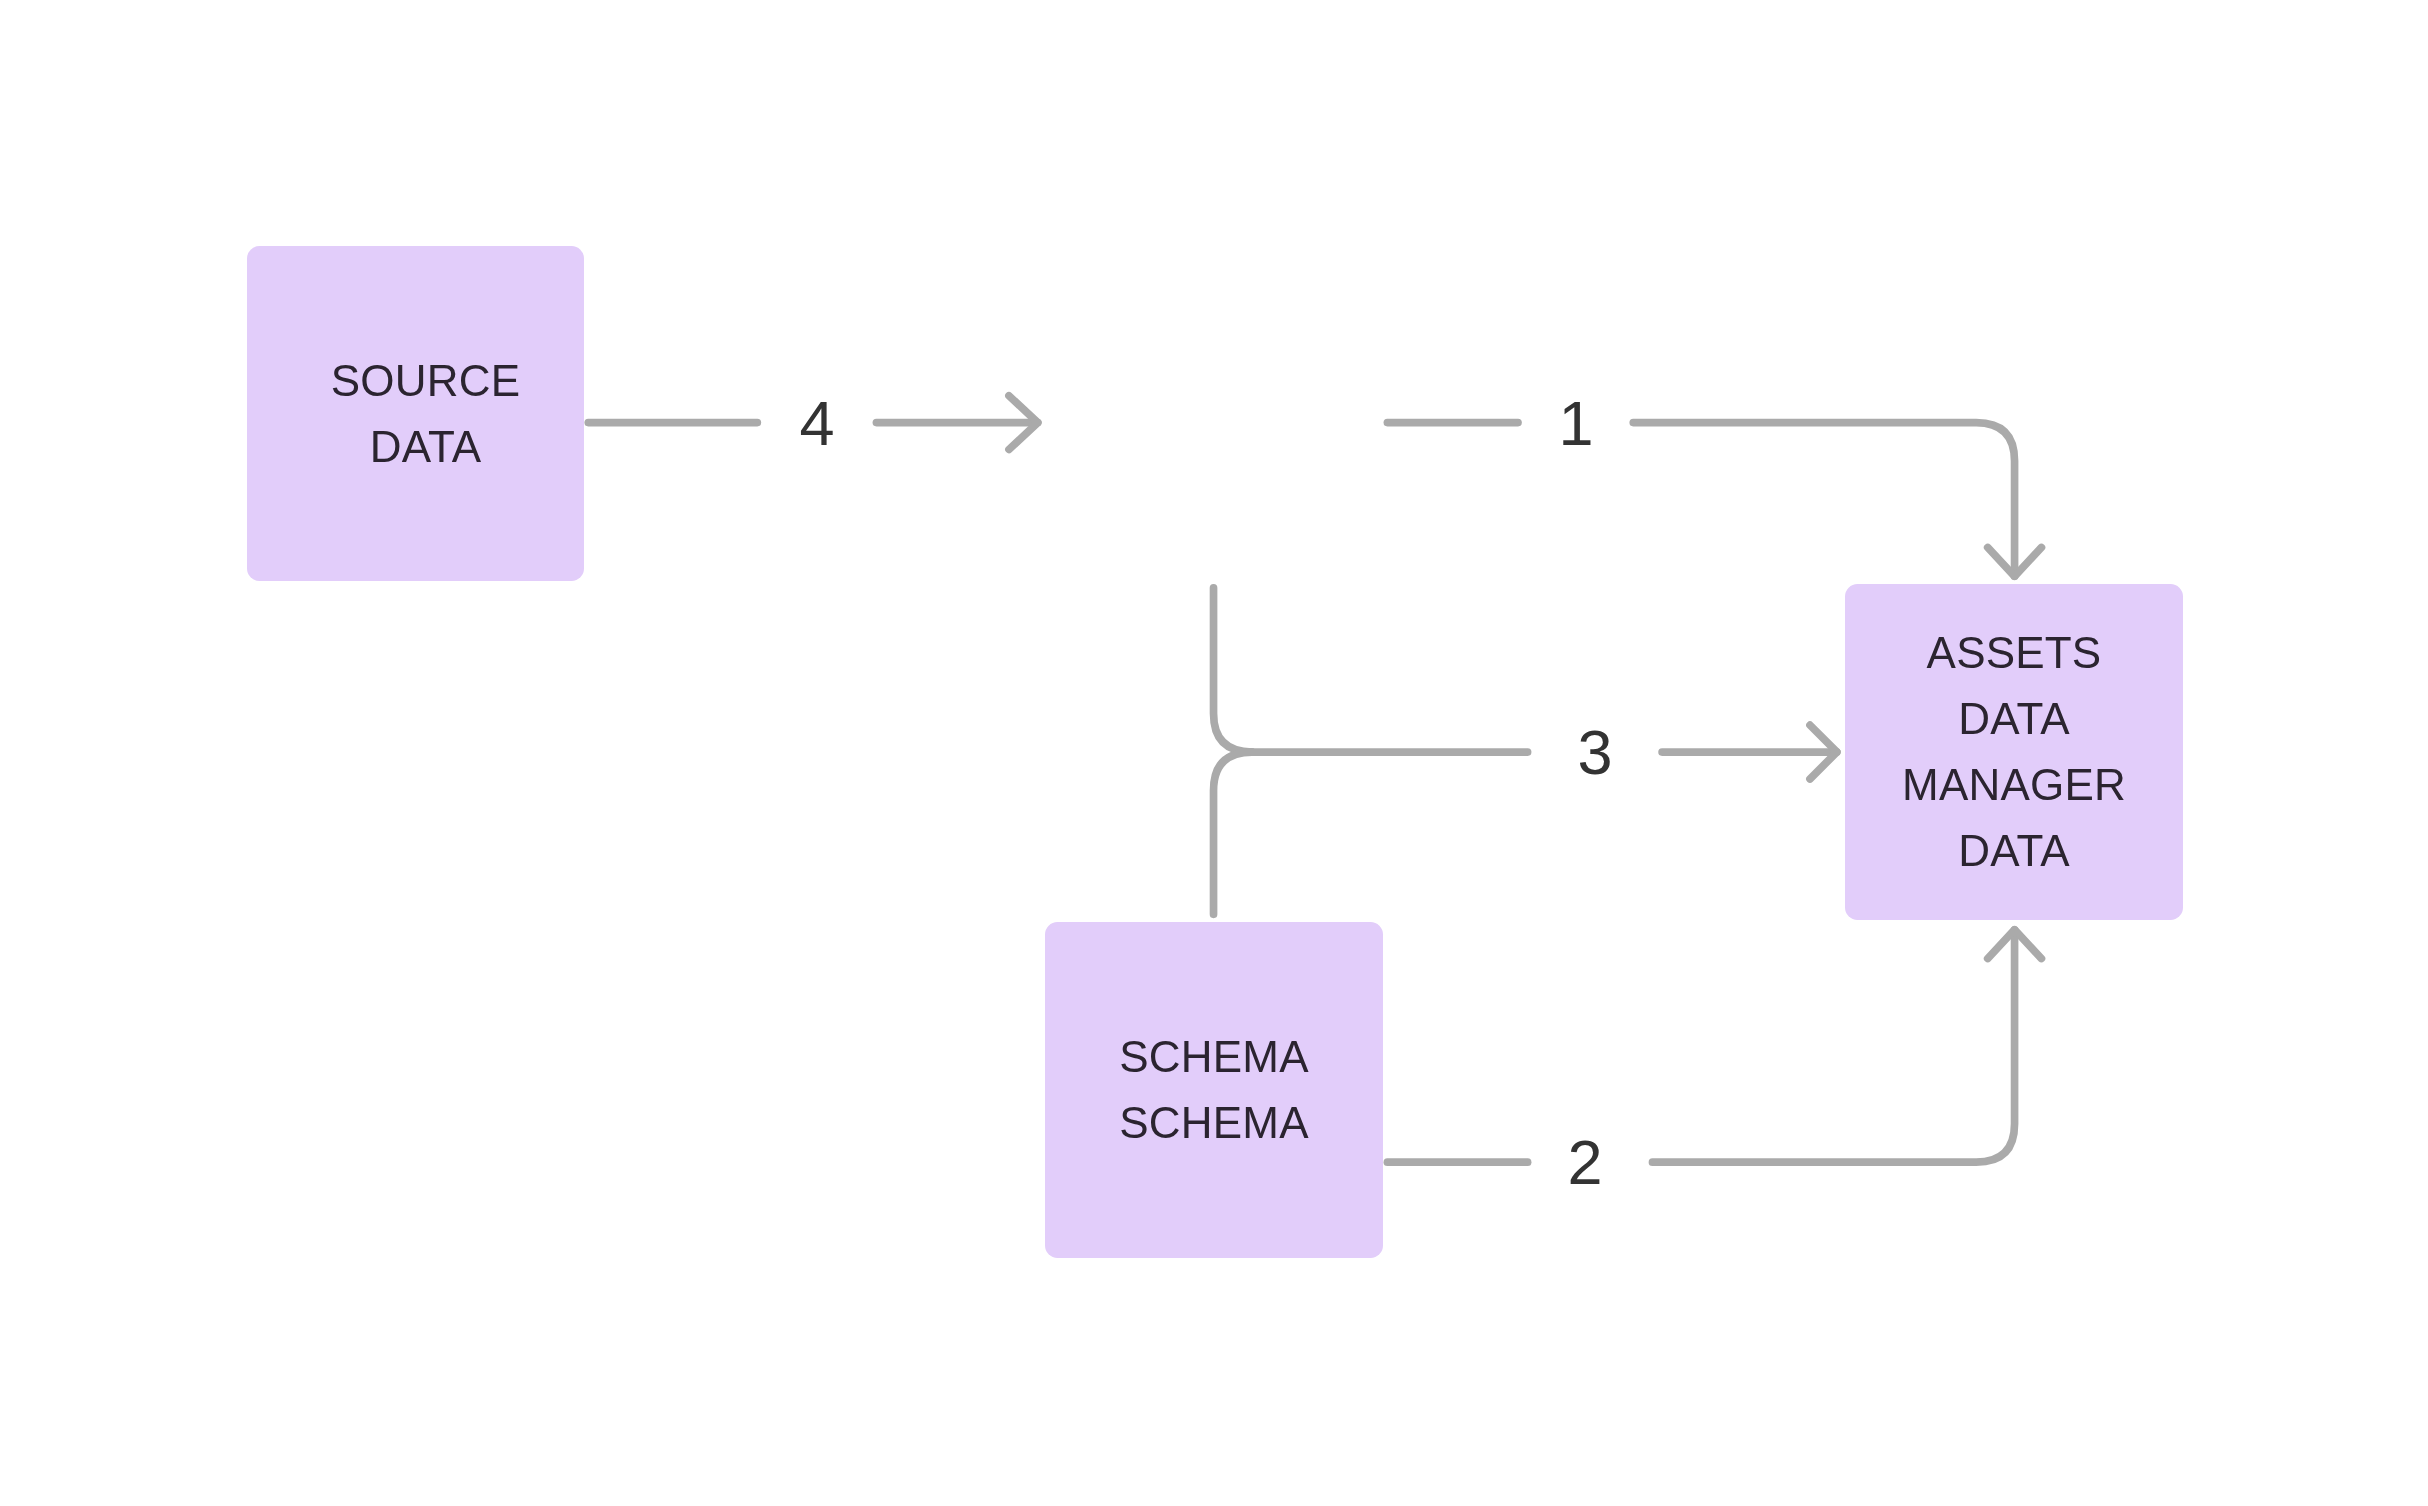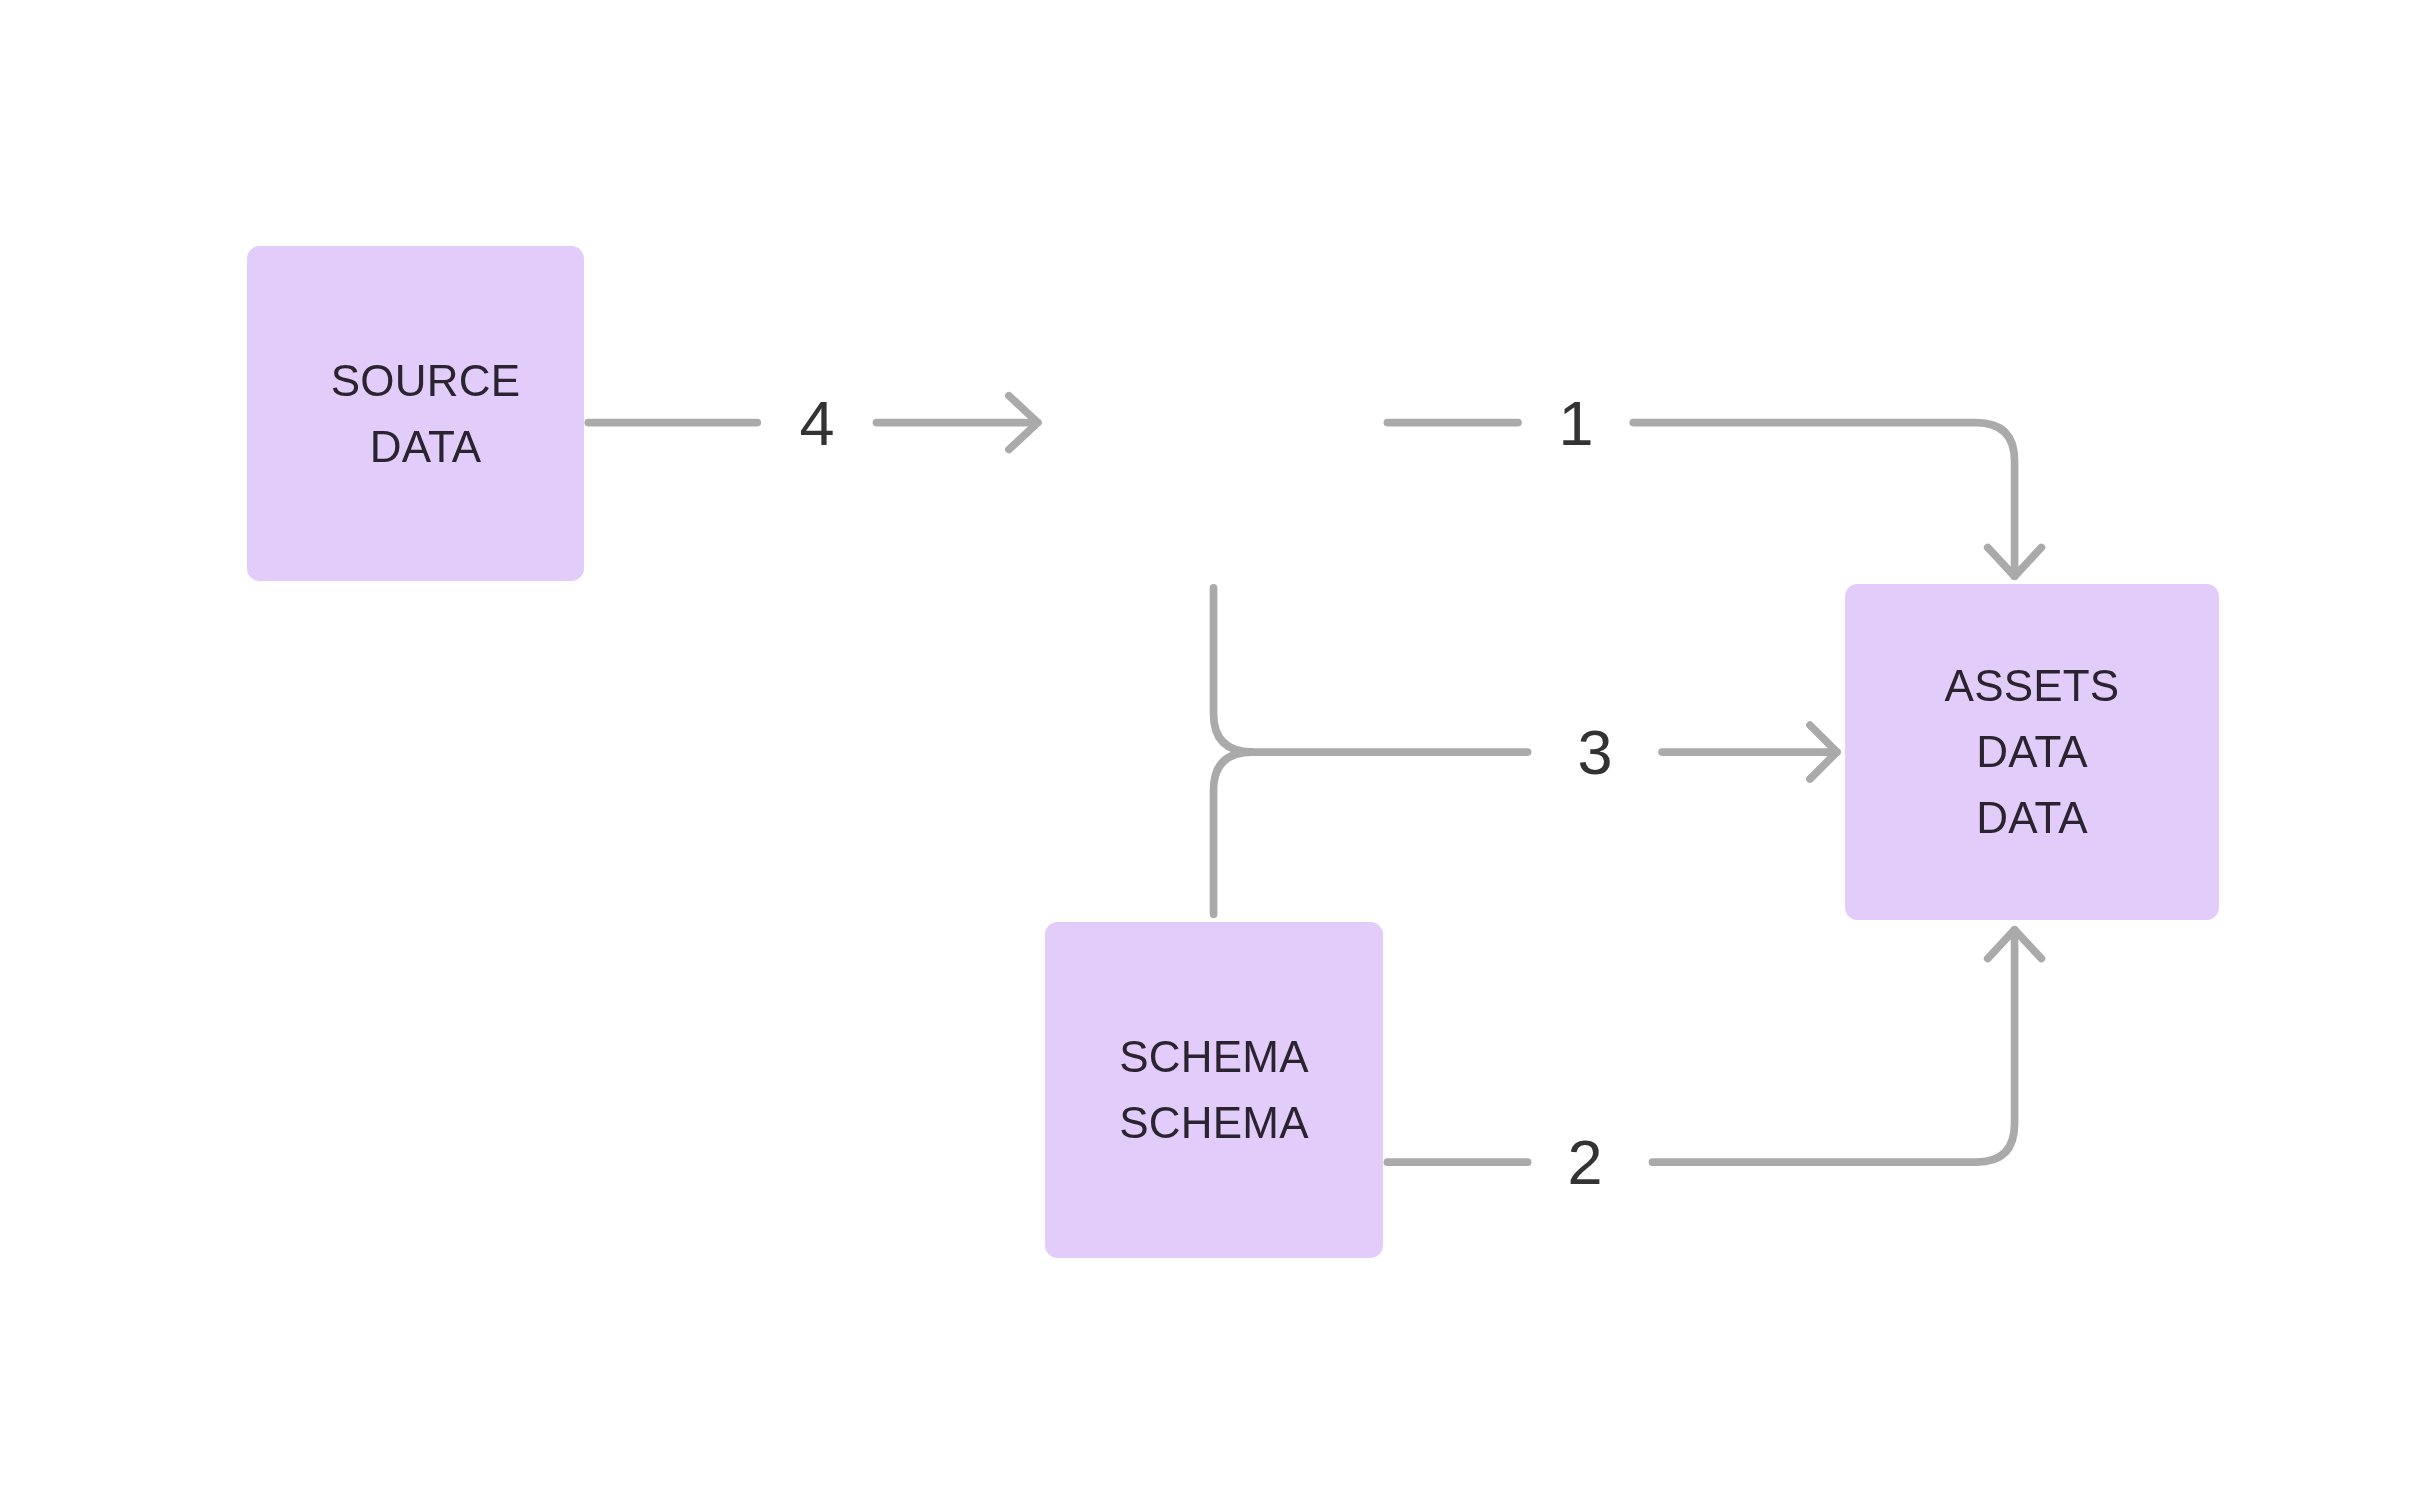--- a/index.html
+++ b/index.html
@@ -39,21 +39,21 @@
     line-height: 1.5;
     letter-spacing: 0.2px;
     font-weight: 400;
     text-align: center;
     z-index: 2;
   }
   .node .line-text { display: block; white-space: nowrap; }
 
   #node-source-data     { left: 247px;  top: 246px; width: 337px; height: 335px; padding-left: 20px; }
   #node-adapters-client { left: 1045px; top: 245px; width: 338px; height: 336px; }
-  #node-assets-cloud    { left: 1845px; top: 584px; width: 374px; height: 336px; }
+  #node-assets-cloud    { left: 1845px; top: 584px; width: 338px; height: 336px; }
   #node-schema-adapter  { left: 1045px; top: 922px; width: 338px; height: 336px; align-items: center; }
 
   .edge-label {
     position: absolute;
     color: #333333;
     font-size: 63px;
     font-weight: 400;
     line-height: 1;
     text-align: center;
     z-index: 3;
@@ -110,20 +110,21 @@
 
   <div class="node" id="node-source-data">
     <span class="line-text">SOURCE</span>
     <span class="line-text">DATA</span>
   </div>
 
 
   <div class="node" id="node-assets-cloud">
     <span class="line-text">ASSETS</span>
     <span class="line-text">DATA</span>
+    <span class="line-text">MANAGER</span>
     <span class="line-text">DATA</span>
   </div>
 
   <div class="node" id="node-schema-adapter">
     <span class="line-text">SCHEMA</span>
     <span class="line-text">SCHEMA</span>
   </div>
 
   <div class="edge-label" id="edge-label-4">4</div>
 

